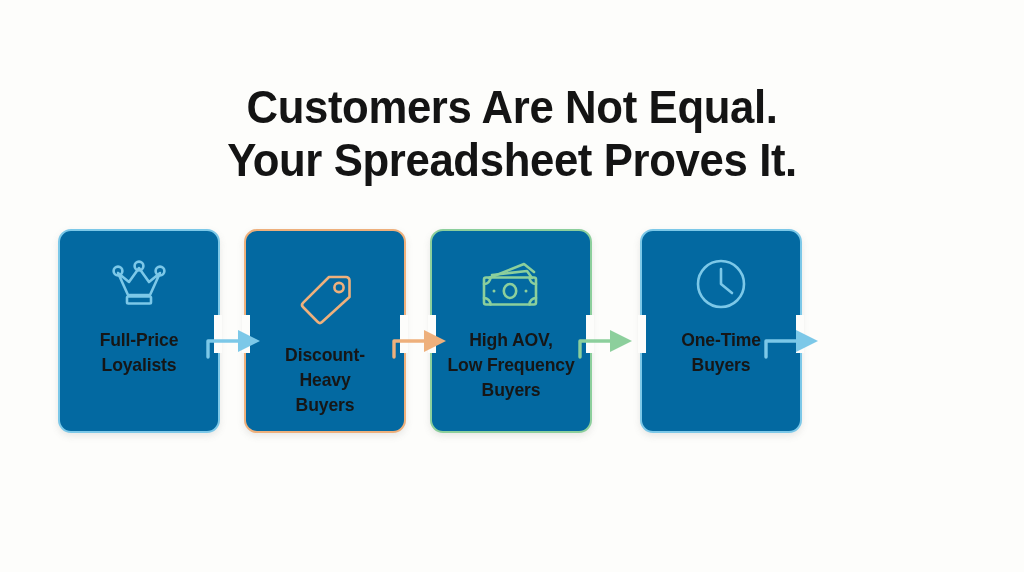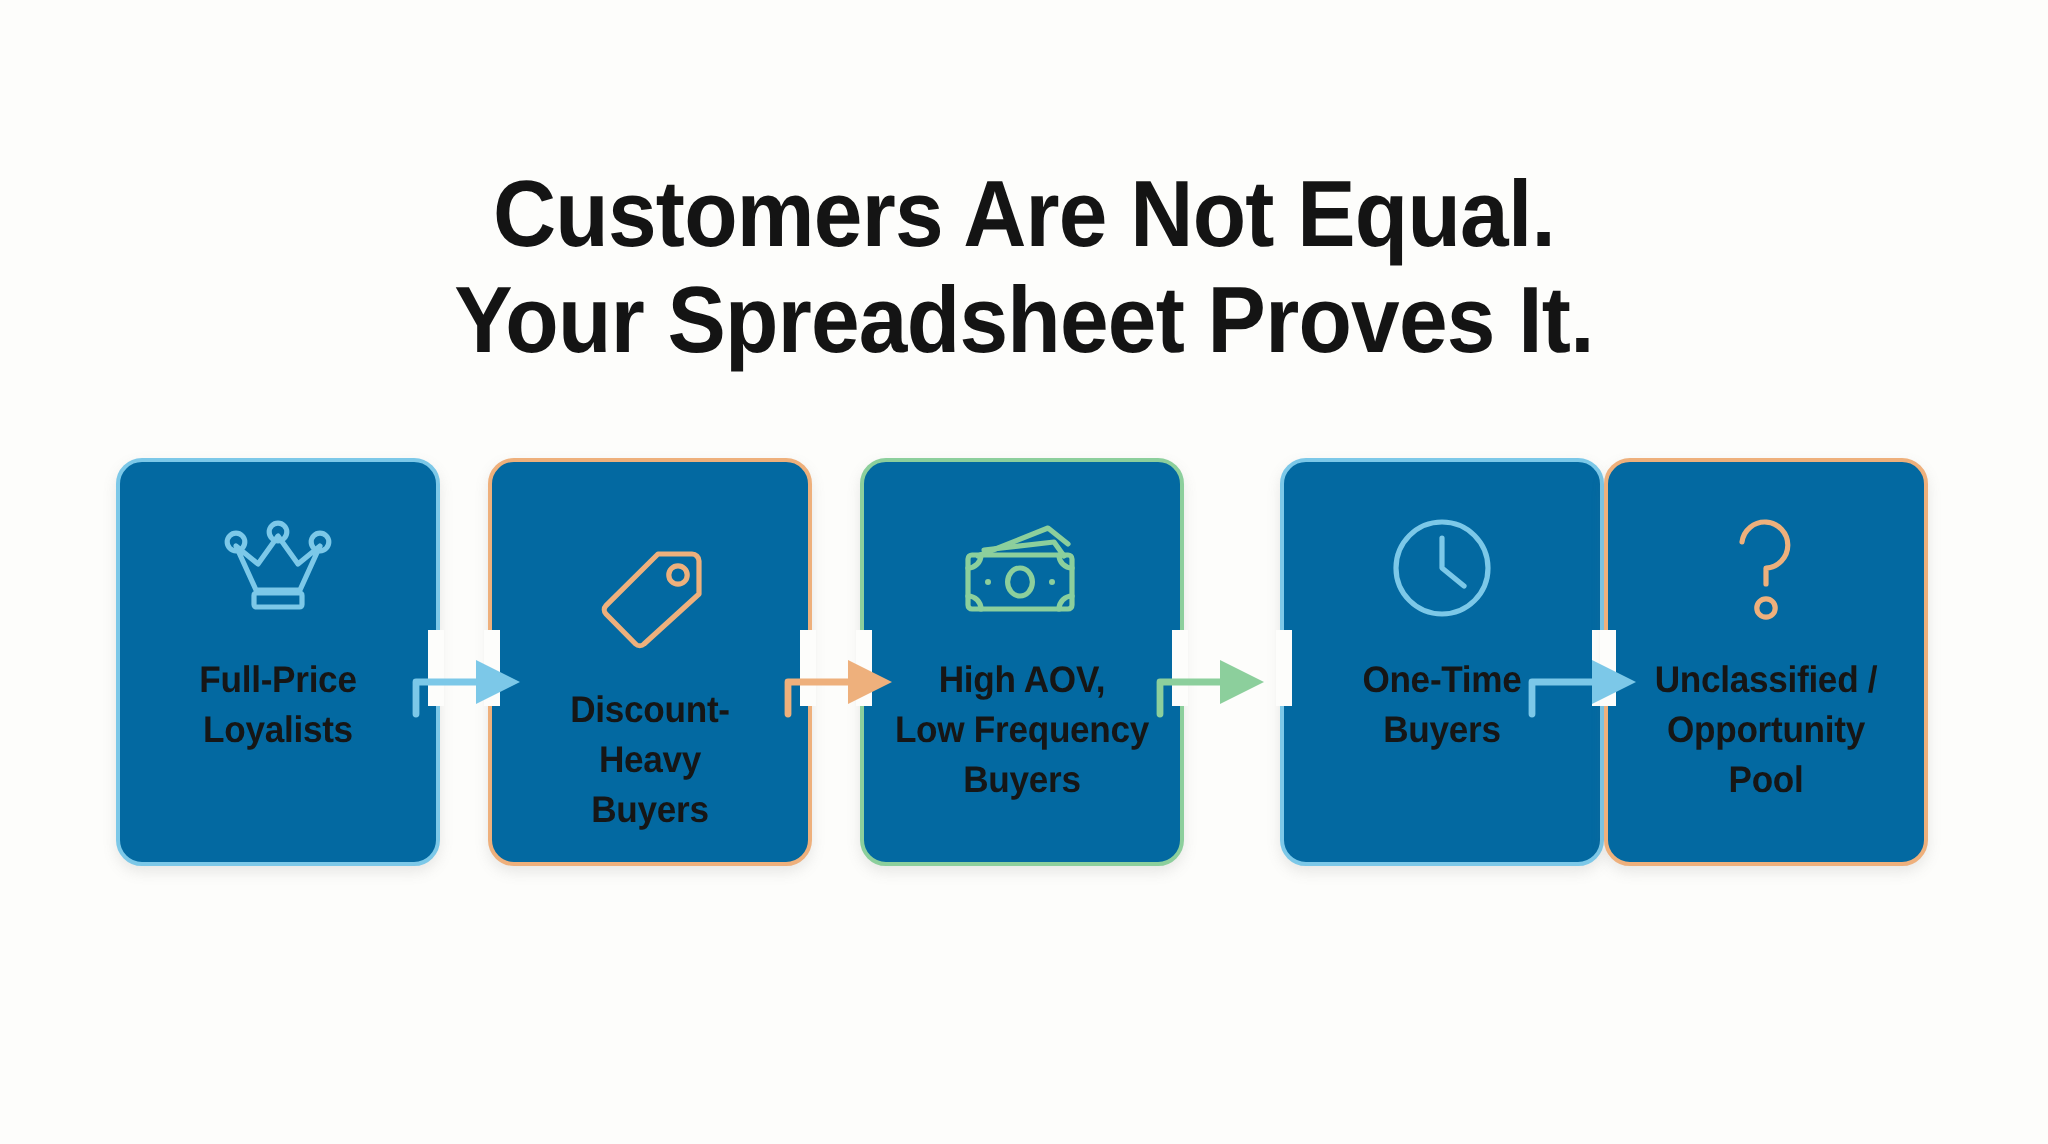--- a/index.html
+++ b/index.html
@@ -179,34 +179,20 @@
           <path fill="none" stroke="#7cc8e8" stroke-width="2.6" stroke-linecap="round" stroke-linejoin="round" d="M27 12 L27 27 L38 36"></path>
         </svg>
       </div>
       <div class="card-label">
         <span style="display: block;">One-Time</span>
         <span style="display: block;">Buyers</span>
       </div>
       <div class="notch"></div>
       <div class="notch-left"></div>
     </div>
-    <div class="card" style="left: 744px; border-color: rgb(238, 176, 124);">
-      <div class="card-icon">
-        <svg width="44" height="56" viewBox="0 0 44 56">
-          <path fill="none" stroke="#eeb07c" stroke-width="2.6" stroke-linecap="round" stroke-linejoin="round" d="M10 15 A11.5 11.5 0 1 1 22 28 L22 36"></path>
-          <circle cx="22" cy="48" r="4.6" fill="none" stroke="#eeb07c" stroke-width="2.6" stroke-linecap="round" stroke-linejoin="round"></circle>
-        </svg>
-      </div>
-      <div class="card-label">
-        <span style="display: block;">Unclassified /</span>
-        <span style="display: block;">Opportunity</span>
-        <span style="display: block;">Pool</span>
-      </div>
-      <div class="notch-left"></div>
-    </div>
     <div class="arrow" style="left: 144px;">
       <svg width="62" height="34" viewBox="0 0 62 34">
         <path fill="none" stroke="#7cc8e8" stroke-width="3.4" stroke-linecap="round" stroke-linejoin="round" d="M6 33 L6 17 L40 17"></path>
         <path fill="#7cc8e8" d="M36 6 L58 17 L36 28 Z"></path>
       </svg>
     </div>
     <div class="arrow" style="left: 330px;">
       <svg width="62" height="34" viewBox="0 0 62 34">
         <path fill="none" stroke="#eeb07c" stroke-width="3.4" stroke-linecap="round" stroke-linejoin="round" d="M6 33 L6 17 L40 17"></path>
         <path fill="#eeb07c" d="M36 6 L58 17 L36 28 Z"></path>

